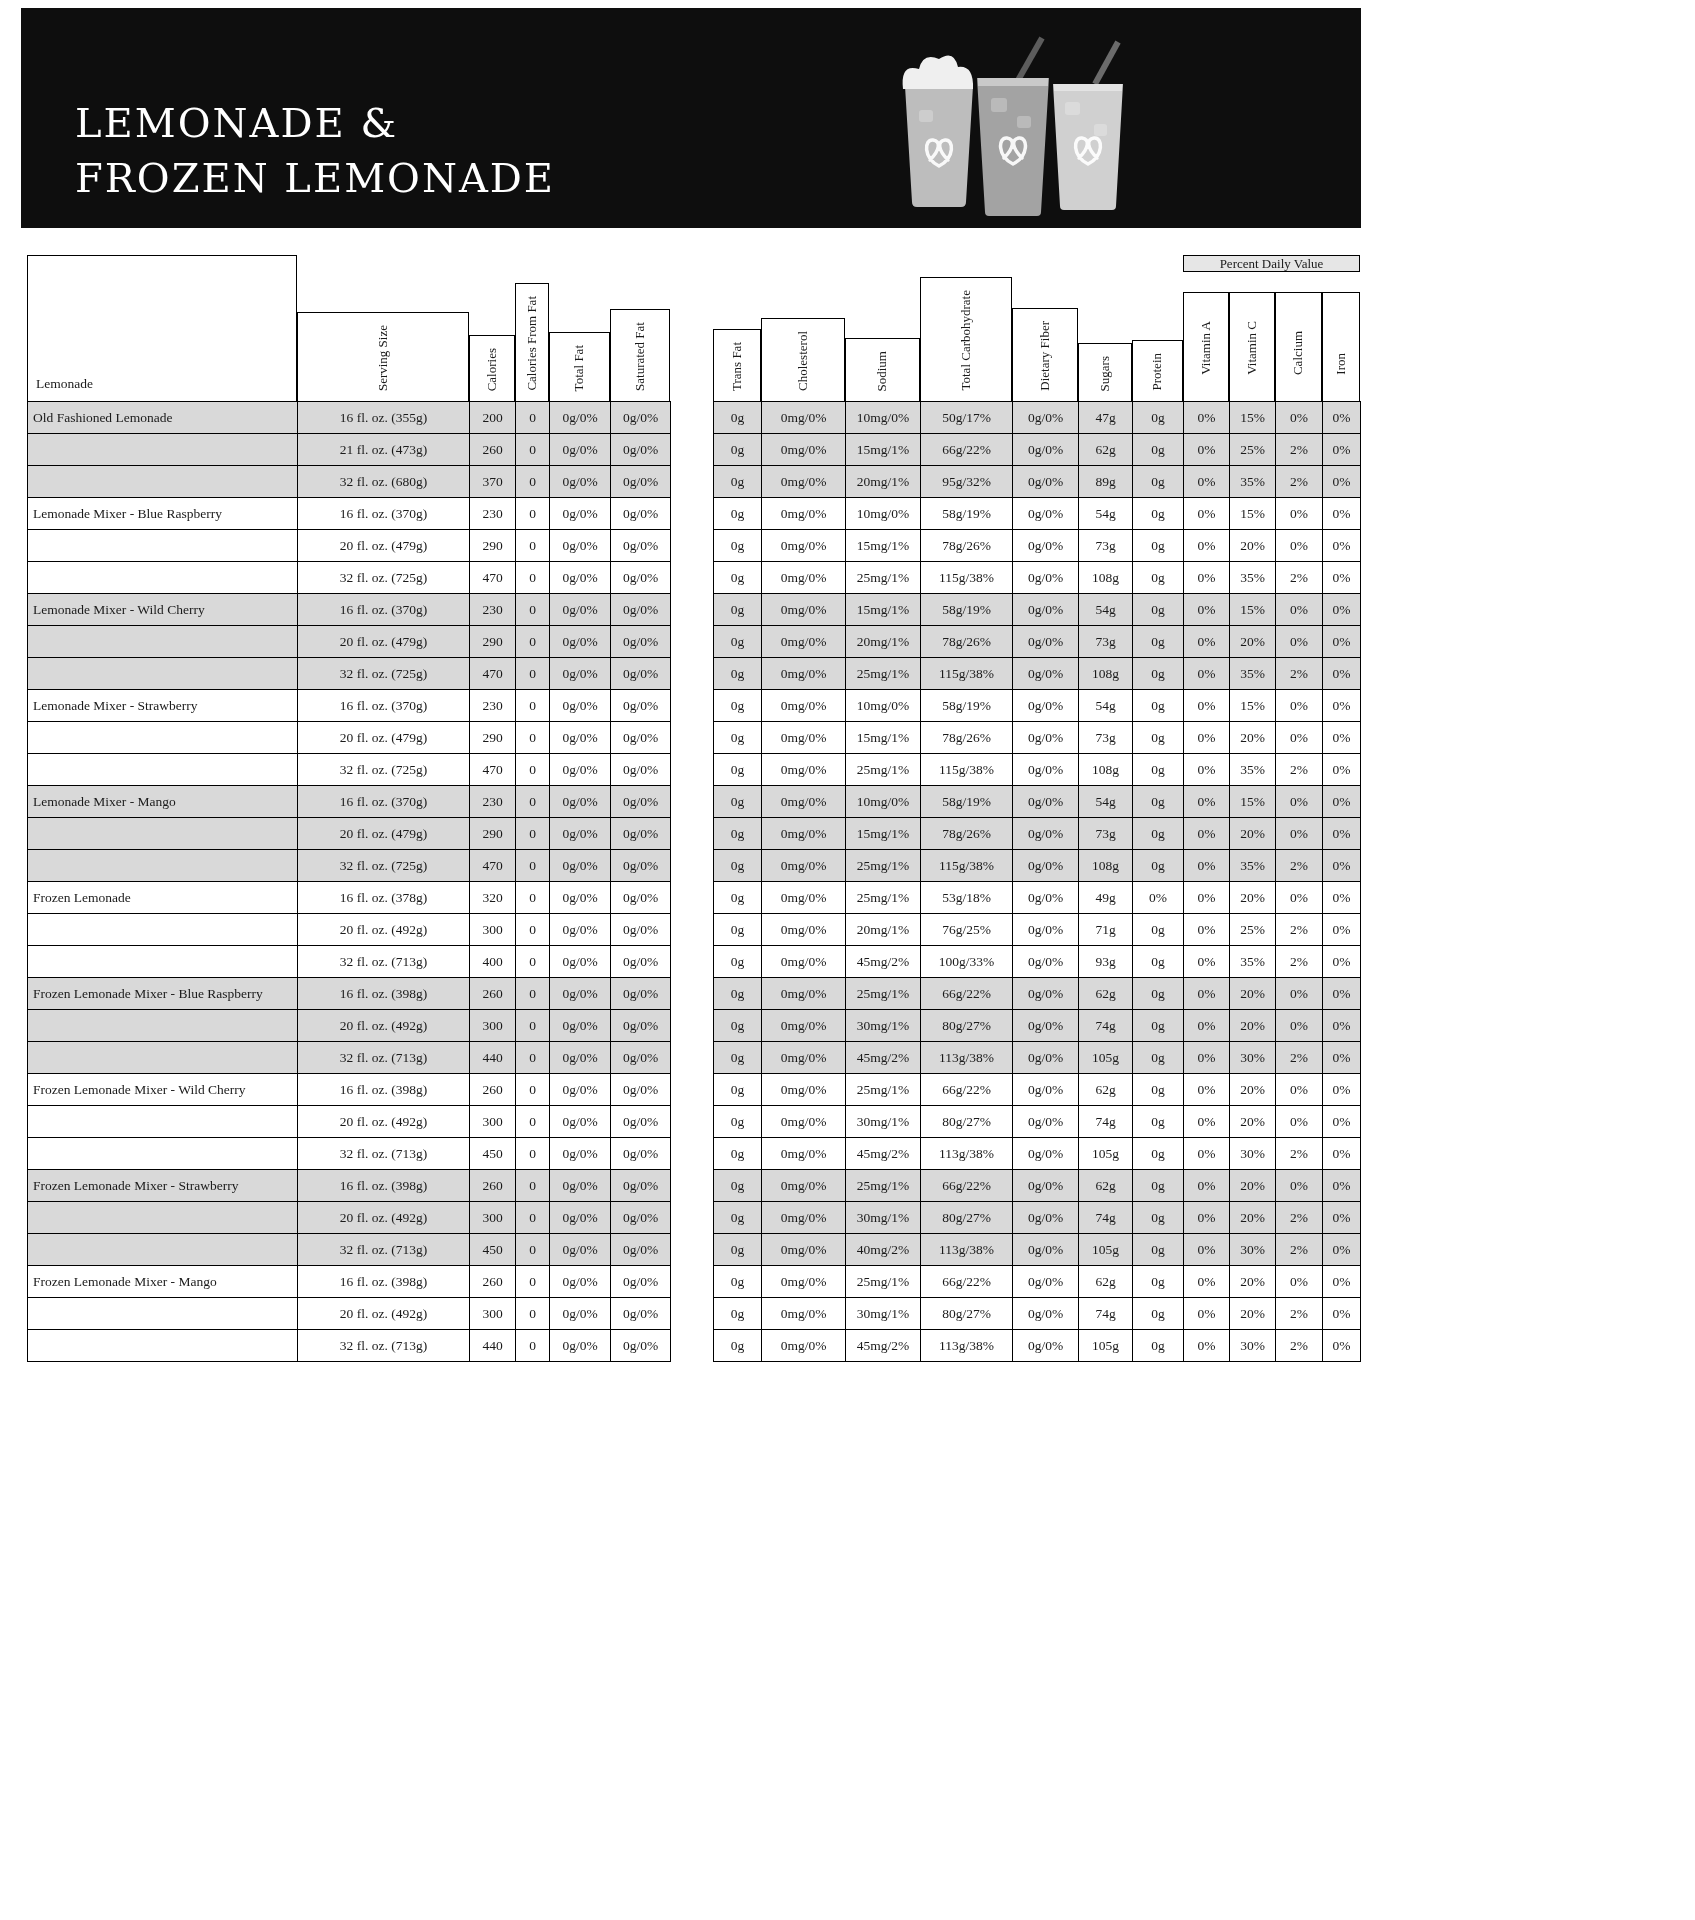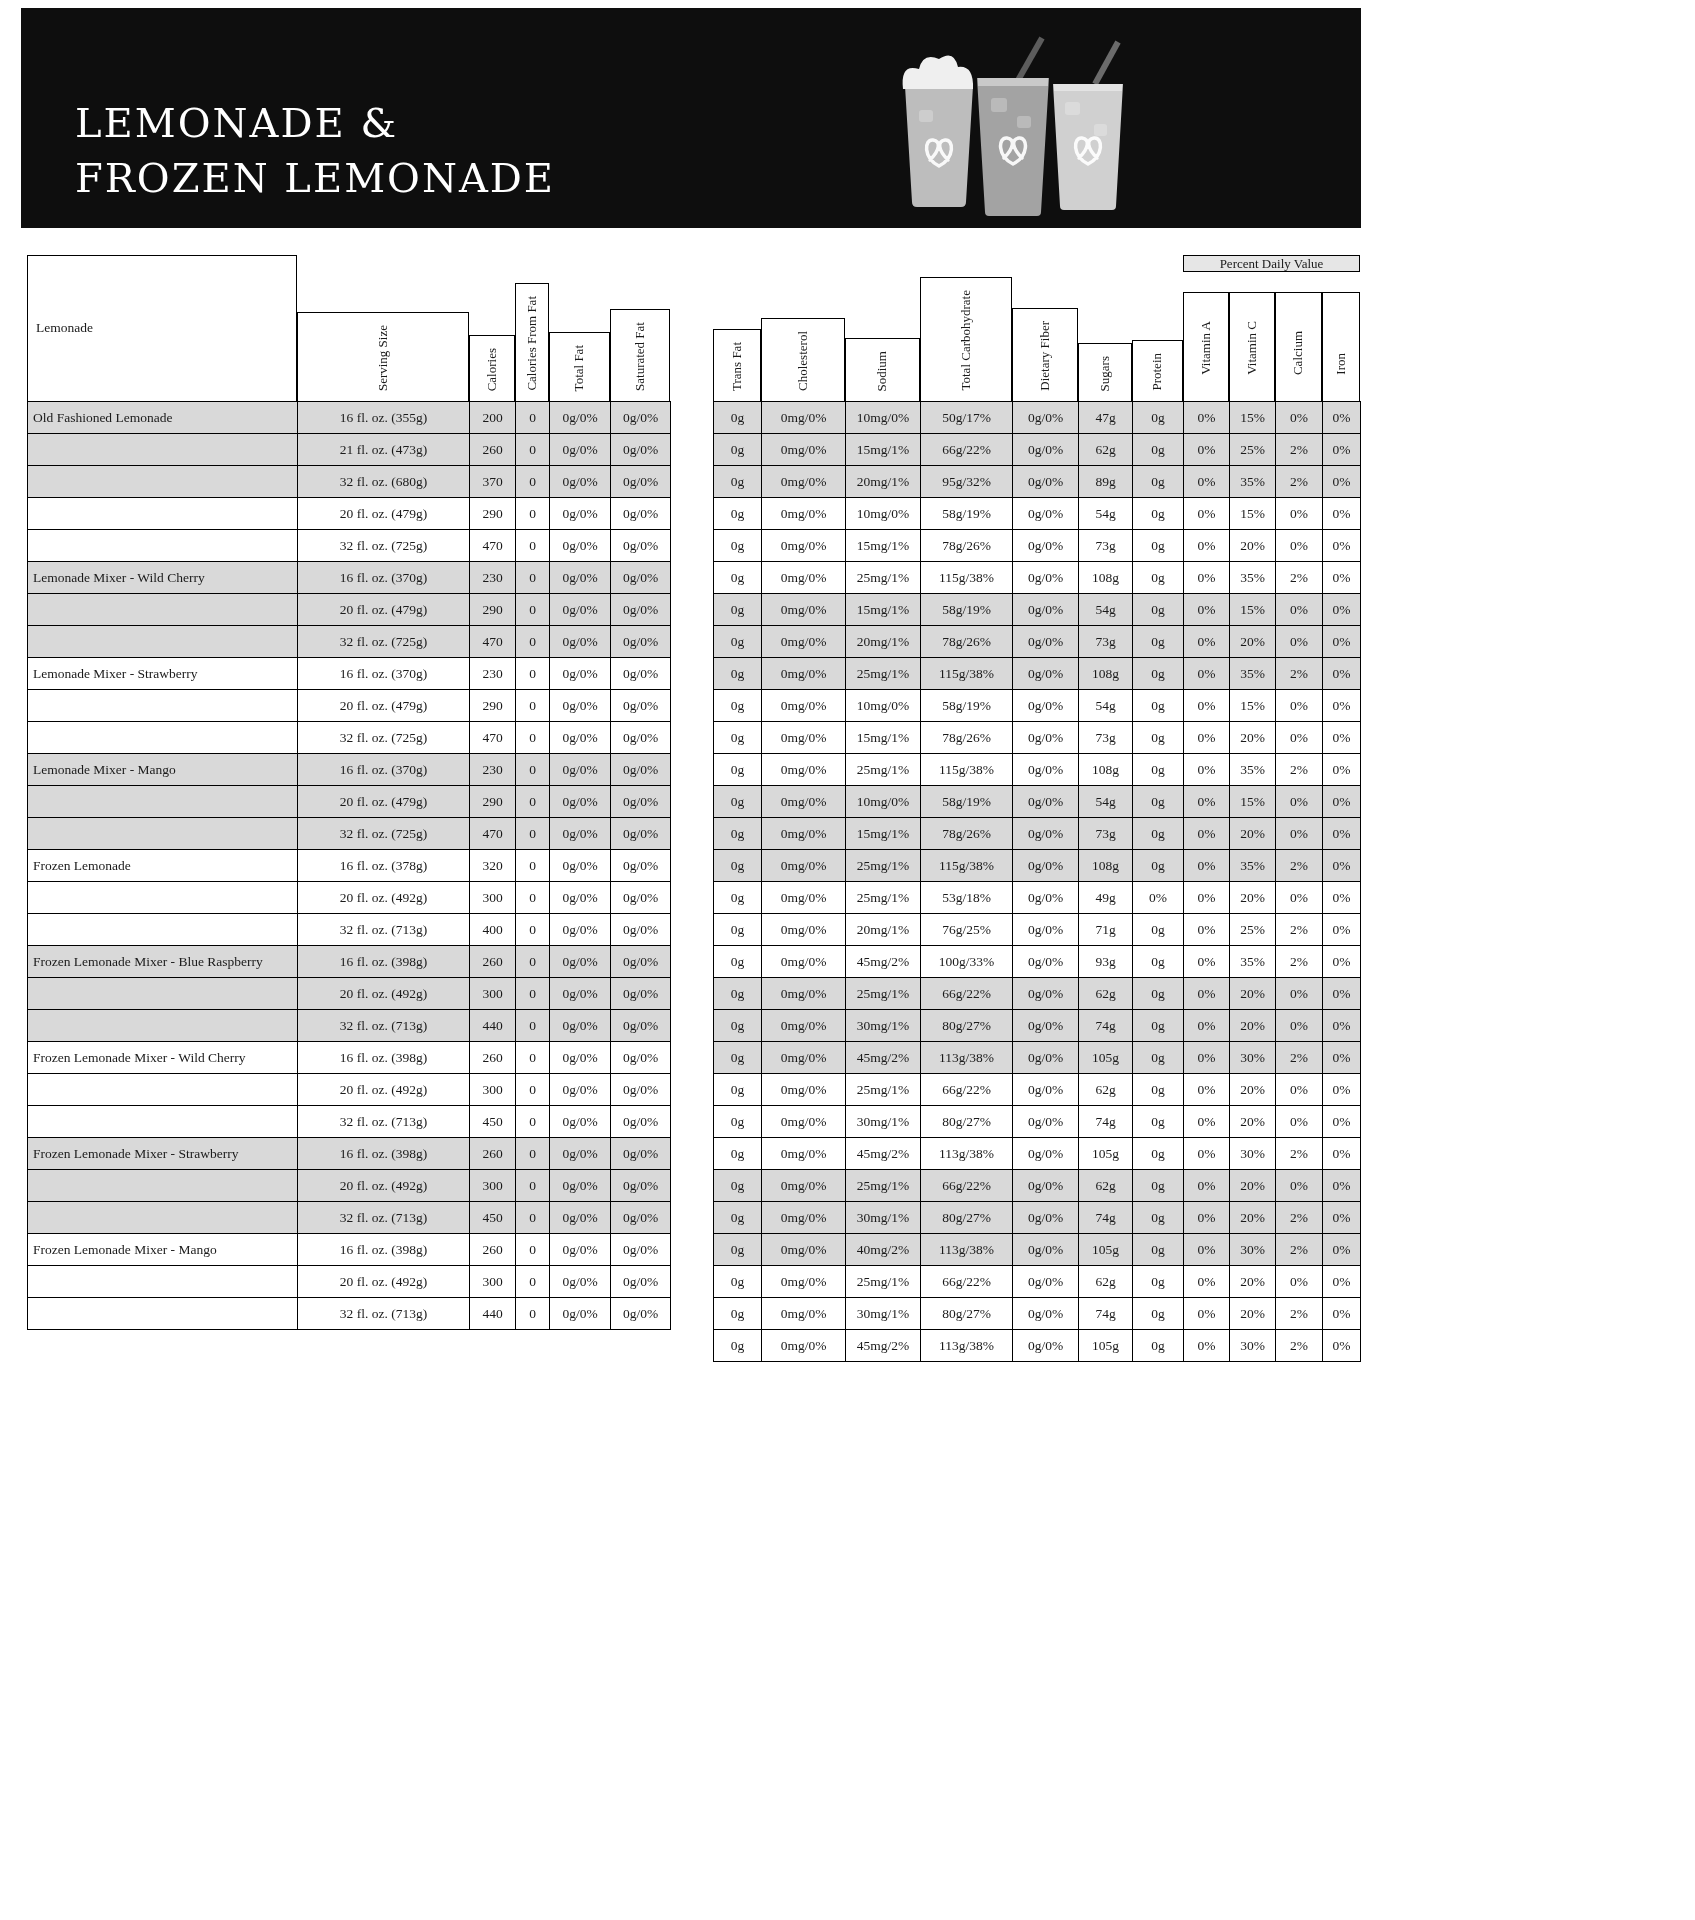--- a/index.html
+++ b/index.html
@@ -109,21 +109,21 @@
       </g>
       <g transform="translate(199,118)">
         <path d="M0 14 C-16 6 -15 -13 -6 -12 C2 -11 1 -2 -9 8 M0 14 C16 6 15 -13 6 -12 C-2 -11 -1 -2 9 8"></path>
       </g>
     </g>
   </svg>
 </div>
 
 <div class="tbl-wrap" id="left-wrap">
   <div class="hdr-grid" id="left-hdr">
-    <div class="hbox corner" style="grid-column:1; grid-row:1;align-items:center;">
+    <div class="hbox corner" style="grid-column:1; grid-row:1;">
       <span class="hlabel">Lemonade</span>
     </div>
     <div class="hbox" style="grid-column:2; grid-row:1;">
       <span class="vlabel">Serving Size</span>
     </div>
     <div class="hbox" style="grid-column:3; grid-row:1;">
       <span class="vlabel">Calories</span>
     </div>
     <div class="hbox" style="grid-column:4; grid-row:1;">
       <span class="vlabel">Calories From Fat</span>
@@ -158,20 +158,28 @@
           <td>21 fl. oz. (473g)</td>
           <td>260</td>
           <td>0</td>
           <td>0g/0%</td>
           <td>0g/0%</td>
         </tr>
         <tr class="shaded">
           <td class="name-cell"></td>
           <td>32 fl. oz. (680g)</td>
           <td>370</td>
+          <td>0</td>
+          <td>0g/0%</td>
+          <td>0g/0%</td>
+        </tr>
+        <tr>
+          <td class="name-cell">Lemonade Mixer - Blue Raspberry</td>
+          <td>16 fl. oz. (370g)</td>
+          <td>230</td>
           <td>0</td>
           <td>0g/0%</td>
           <td>0g/0%</td>
         </tr>
         <tr>
           <td class="name-cell"></td>
           <td>20 fl. oz. (479g)</td>
           <td>290</td>
           <td>0</td>
           <td>0g/0%</td>

